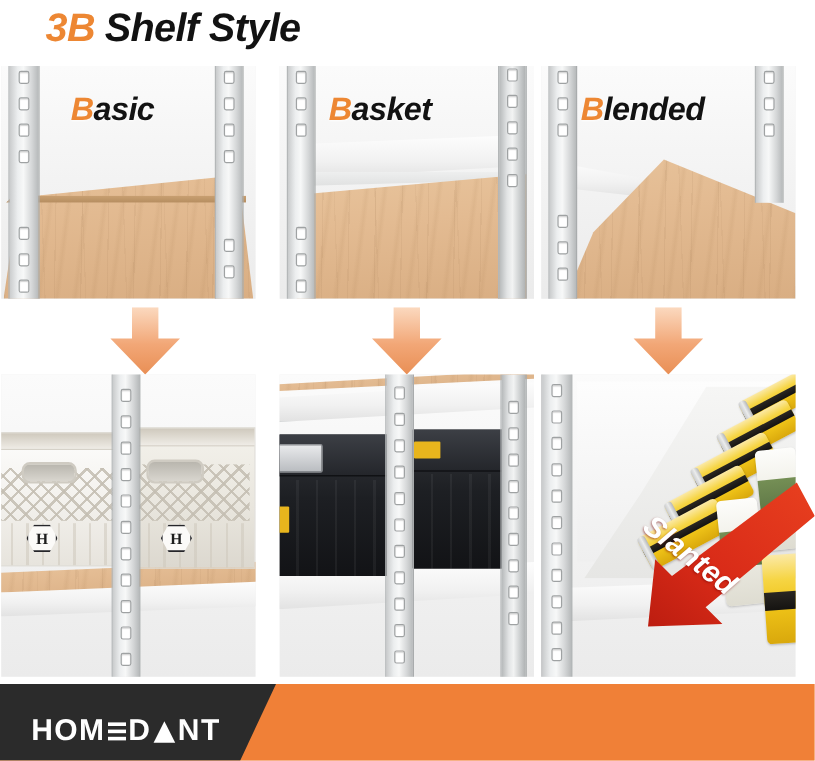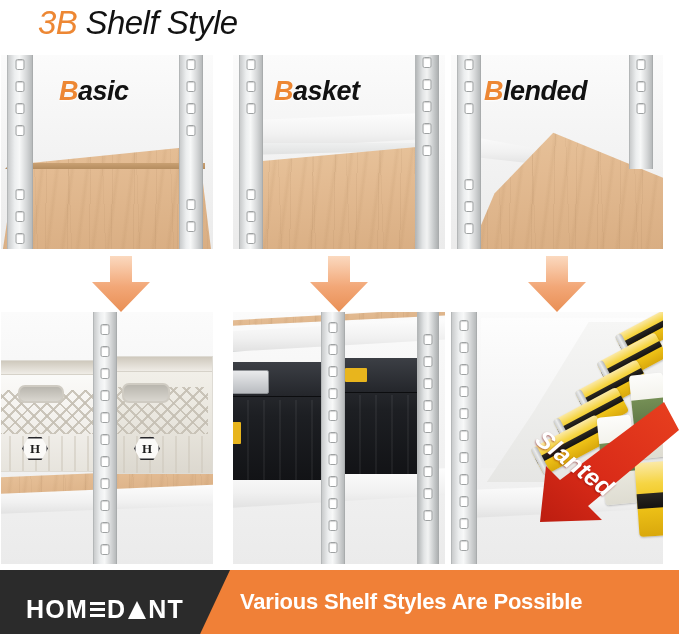--- a/index.html
+++ b/index.html
@@ -23,21 +23,21 @@
   .title-bar {
     position: absolute;
     left: 38px;
     top: 0px;
     height: 46px;
     display: flex;
     align-items: center;
   }
   .title-text {
     font-size: 33px;
-    font-weight: normal;
+    font-weight: bold;
     font-style: italic;
     letter-spacing: -0.5px;
     white-space: nowrap;
   }
   .title-accent { color: #ED8733; }
   .title-main  { color: #121212; margin-left: 8px; }
 
   
   .panel {
     position: absolute;
@@ -641,16 +641,15 @@
             <i></i>
             <i></i>
             <i></i>
           </span>
         <span>D</span>
         <span class="logo-a"></span>
         <span>NT</span>
       </span>
     </div>
 
-    <div class="footer-tagline">Various Shelf Styles Are Possible</div>
   </div>
 
 </div>
 
 </body></html>

